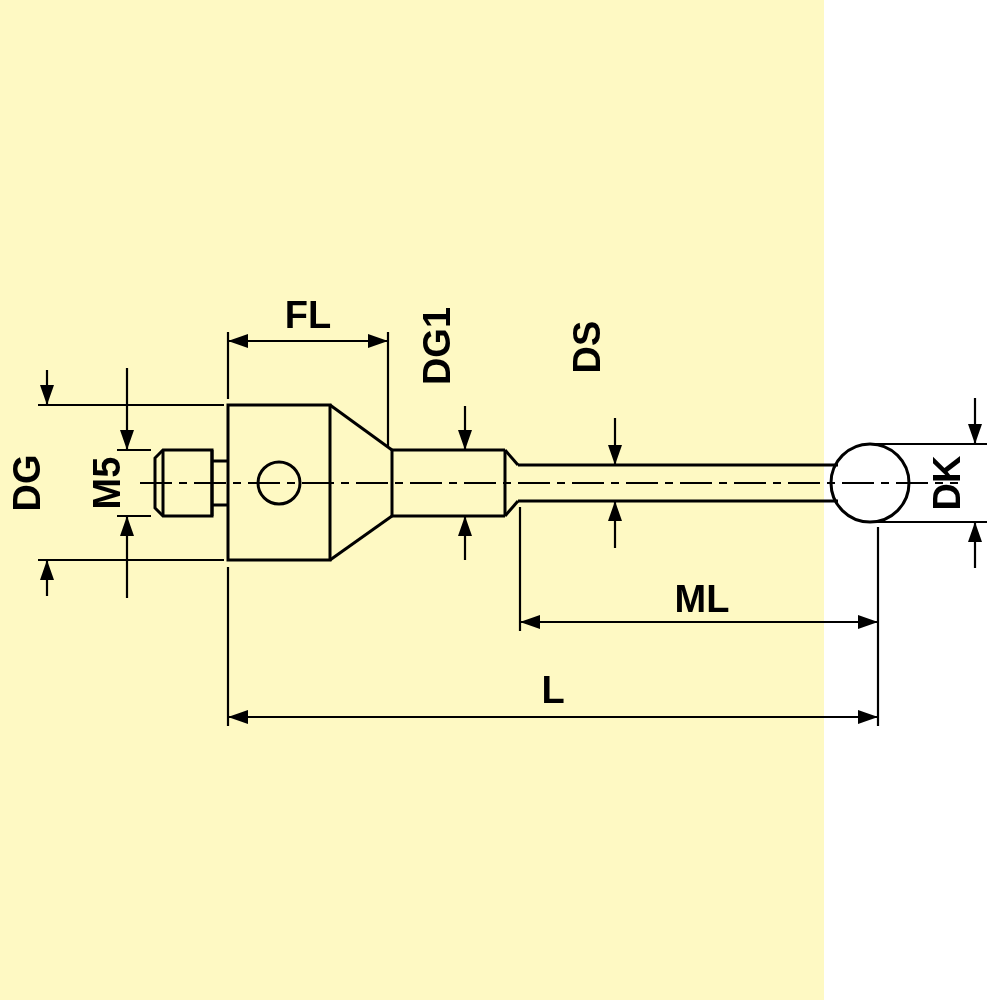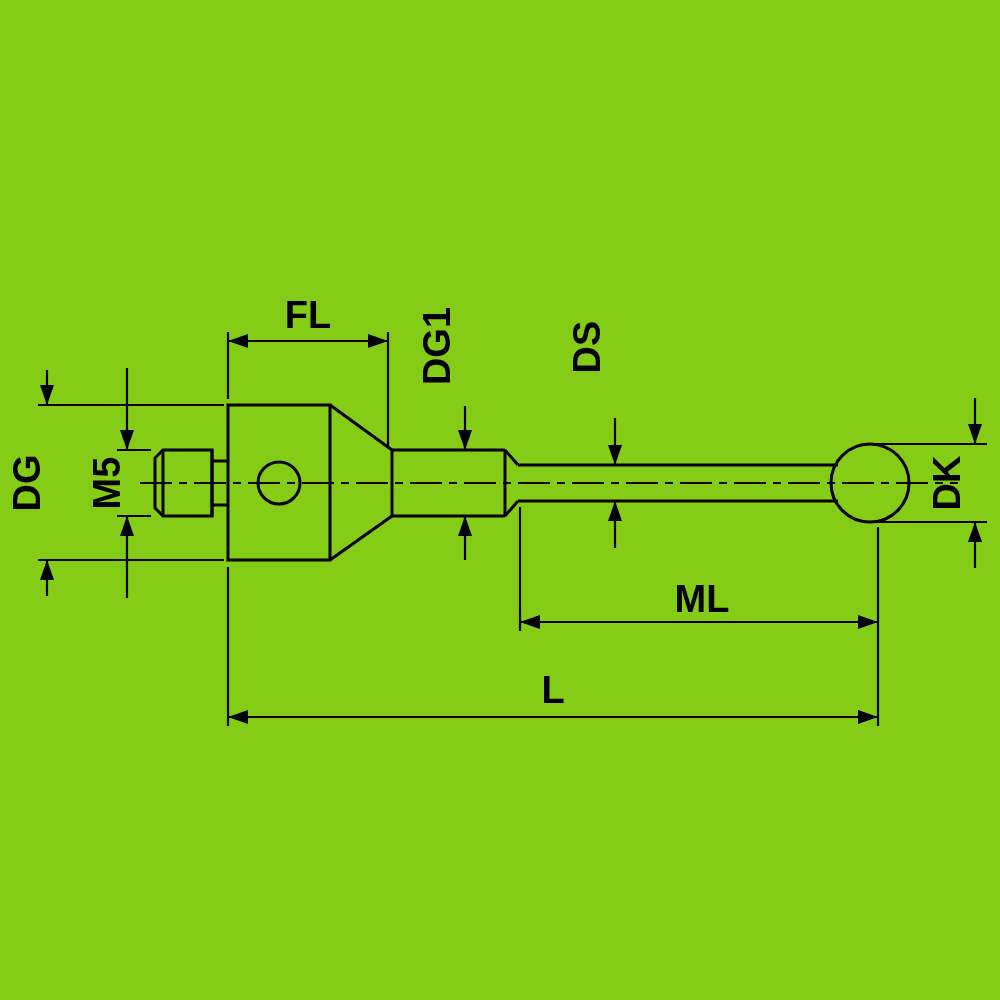--- a/index.html
+++ b/index.html
@@ -5,24 +5,24 @@
   html, body {
     margin: 0;
     padding: 0;
     background: #ffffff;
     color: #000000;
     width: 1000px;
     height: 1000px;
     font-family: "Liberation Sans", sans-serif;
   }
   .canvas {
-    width: 1000px;
+    width: 824px;
     height: 1000px;
     position: relative;
-    background: #84cc16;
+    background: #fef9c3;
   }
   svg { display: block; }
   .part {
     stroke: currentColor;
     stroke-width: 3;
     fill: none;
     stroke-linejoin: miter;
   }
   .dim {
     stroke: currentColor;

